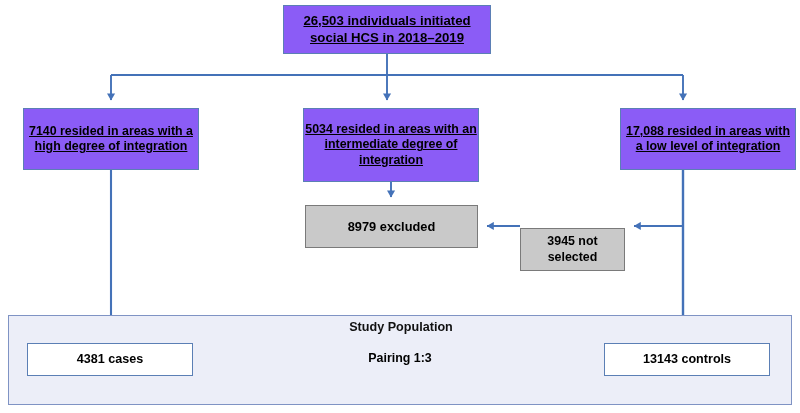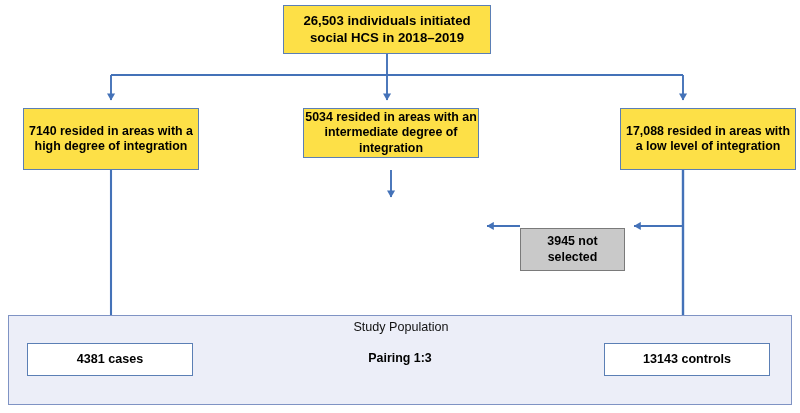--- a/index.html
+++ b/index.html
@@ -28,34 +28,35 @@
     box-sizing: border-box;
     display: flex;
     align-items: center;
     justify-content: center;
     text-align: center;
     font-weight: bold;
     color: #000000;
     line-height: 1.22;
   }
   .node-white {
-    background: #fde047;
+    background: #8b5cf6;
     border: 1.4px solid #5B7FB5;
+    text-decoration: underline;
   }
   .node-gray {
     background: #c9c9c9;
     border: 1.4px solid #7a7a7a;
   }
   .node-panelbox {
     background: #ffffff;
     border: 1.4px solid #5B7FB5;
   }
   #top-box      { left: 283px; top: 5px;   width: 208px; height: 49px;  font-size: 13.2px; }
   #high-box     { left: 23px;  top: 108px; width: 176px; height: 62px;  font-size: 12.4px; }
-  #mid-box      { left: 303px; top: 108px; width: 176px; height: 50px;  font-size: 12.4px; justify-content: center; }
+  #mid-box      { left: 303px; top: 108px; width: 176px; height: 74px;  font-size: 12.4px; justify-content: center; }
   #low-box      { left: 620px; top: 108px; width: 176px; height: 62px;  font-size: 12.4px; }
   #excluded-box { left: 305px; top: 205px; width: 173px; height: 43px;  font-size: 12.8px; }
   #notsel-box   { left: 520px; top: 205px; width: 105px; height: 43px;  font-size: 12.4px; margin-top: 23px; }
   #cases-box    { left: 27px;  top: 343px; width: 166px; height: 33px;  font-size: 12.6px; }
   #controls-box { left: 604px; top: 343px; width: 166px; height: 33px;  font-size: 12.6px; }
 
   #study-panel {
     position: absolute;
     left: 8px;
     top: 315px;
@@ -65,21 +66,21 @@
     background: #eceef8;
     border: 1.6px solid #7f93c4;
   }
   #panel-title {
     position: absolute;
     left: 0;
     top: 4px;
     width: 784px;
     text-align: center;
     font-size: 12.6px;
-    font-weight: normal;
+    font-weight: bold;
     color: #111111;
     font-family: "Liberation Sans", sans-serif;
   }
   #pairing-label {
     position: absolute;
     left: 330px;
     top: 351px;
     width: 140px;
     text-align: center;
     font-size: 12.4px;
@@ -140,20 +141,23 @@
   </div>
 
   <div class="node node-white" id="mid-box">
     <span>5034 resided in areas with an intermediate degree of integration</span>
   </div>
 
   <div class="node node-white" id="low-box">
     <span>17,088 resided in areas with a low level of integration</span>
   </div>
 
+  <div class="node node-gray" id="excluded-box">
+    <span>8979 excluded</span>
+  </div>
 
   <div class="node node-gray" id="notsel-box">
     <span>3945 not selected</span>
   </div>
 
   <div id="study-panel">
     <div id="panel-title">Study Population</div>
   </div>
 
   <div class="node node-panelbox" id="cases-box">

